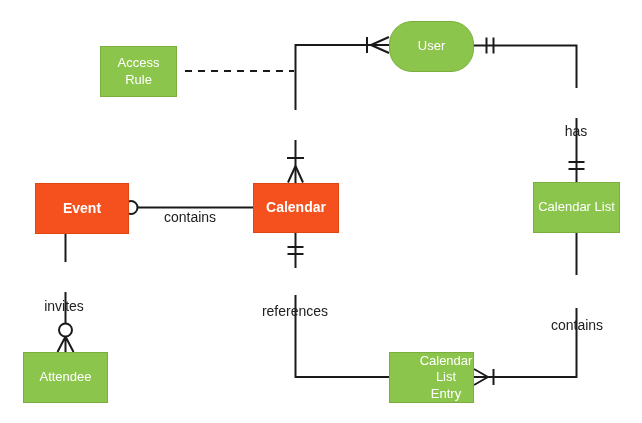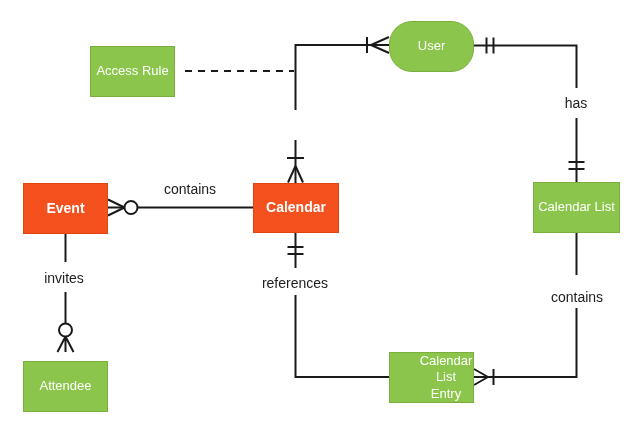--- a/index.html
+++ b/index.html
@@ -14,28 +14,28 @@
   svg.wires path{fill:none;stroke:var(--line);stroke-width:2;}
   svg.wires path.dashed{stroke-dasharray:7 6;}
   svg.wires circle.ring{fill:#fff;stroke:var(--line);stroke-width:2;}
   .entity{position:absolute;display:flex;align-items:center;justify-content:center;
           text-align:center;color:var(--entity-text);font-size:13px;line-height:1.25;
           box-sizing:border-box;padding:2px;}
   .entity.green{background:var(--entity-green);border:1px solid var(--entity-green-border);}
   .entity.orange{background:var(--entity-orange);border:1px solid var(--entity-orange-border);
                  font-weight:bold;font-size:14px;}
   .edge-label{position:absolute;transform:translateX(-50%);white-space:nowrap;
-              color:var(--label-text);font-size:14px;}
+              color:var(--label-text);font-size:14px;margin-top:28px;}
   
-  #box-access-rule{left:90px;top:46px;width:85px;height:51px;align-items:center;}
+  #box-access-rule{left:100px;top:46px;width:77px;height:51px;align-items:center;}
   #box-user{left:389px;top:21px;width:85px;height:51px;border-radius:23px;}
-  #box-event{left:23px;top:183px;width:85px;height:51px;text-align:center;}
+  #box-event{left:35px;top:183px;width:94px;height:51px;text-align:center;}
   #box-calendar{left:253px;top:183px;width:86px;height:50px;}
   #box-calendar-list{left:533px;top:182px;width:87px;height:51px;}
-  #box-attendee{left:23px;top:361px;width:85px;height:51px;}
+  #box-attendee{left:23px;top:352px;width:85px;height:51px;}
   #box-calendar-list-entry{left:389px;top:352px;width:85px;height:51px;padding-left:31px;}
   #lbl-has-access-to{left:295px;top:117px;}
   #lbl-contains-top{left:190px;top:181px;}
   #lbl-invites{left:64px;top:270px;}
   #lbl-has{left:576px;top:95px;}
   #lbl-contains-right{left:577px;top:289px;}
   #lbl-references{left:295px;top:275px;}
 </style>
 </head>
 <body>

